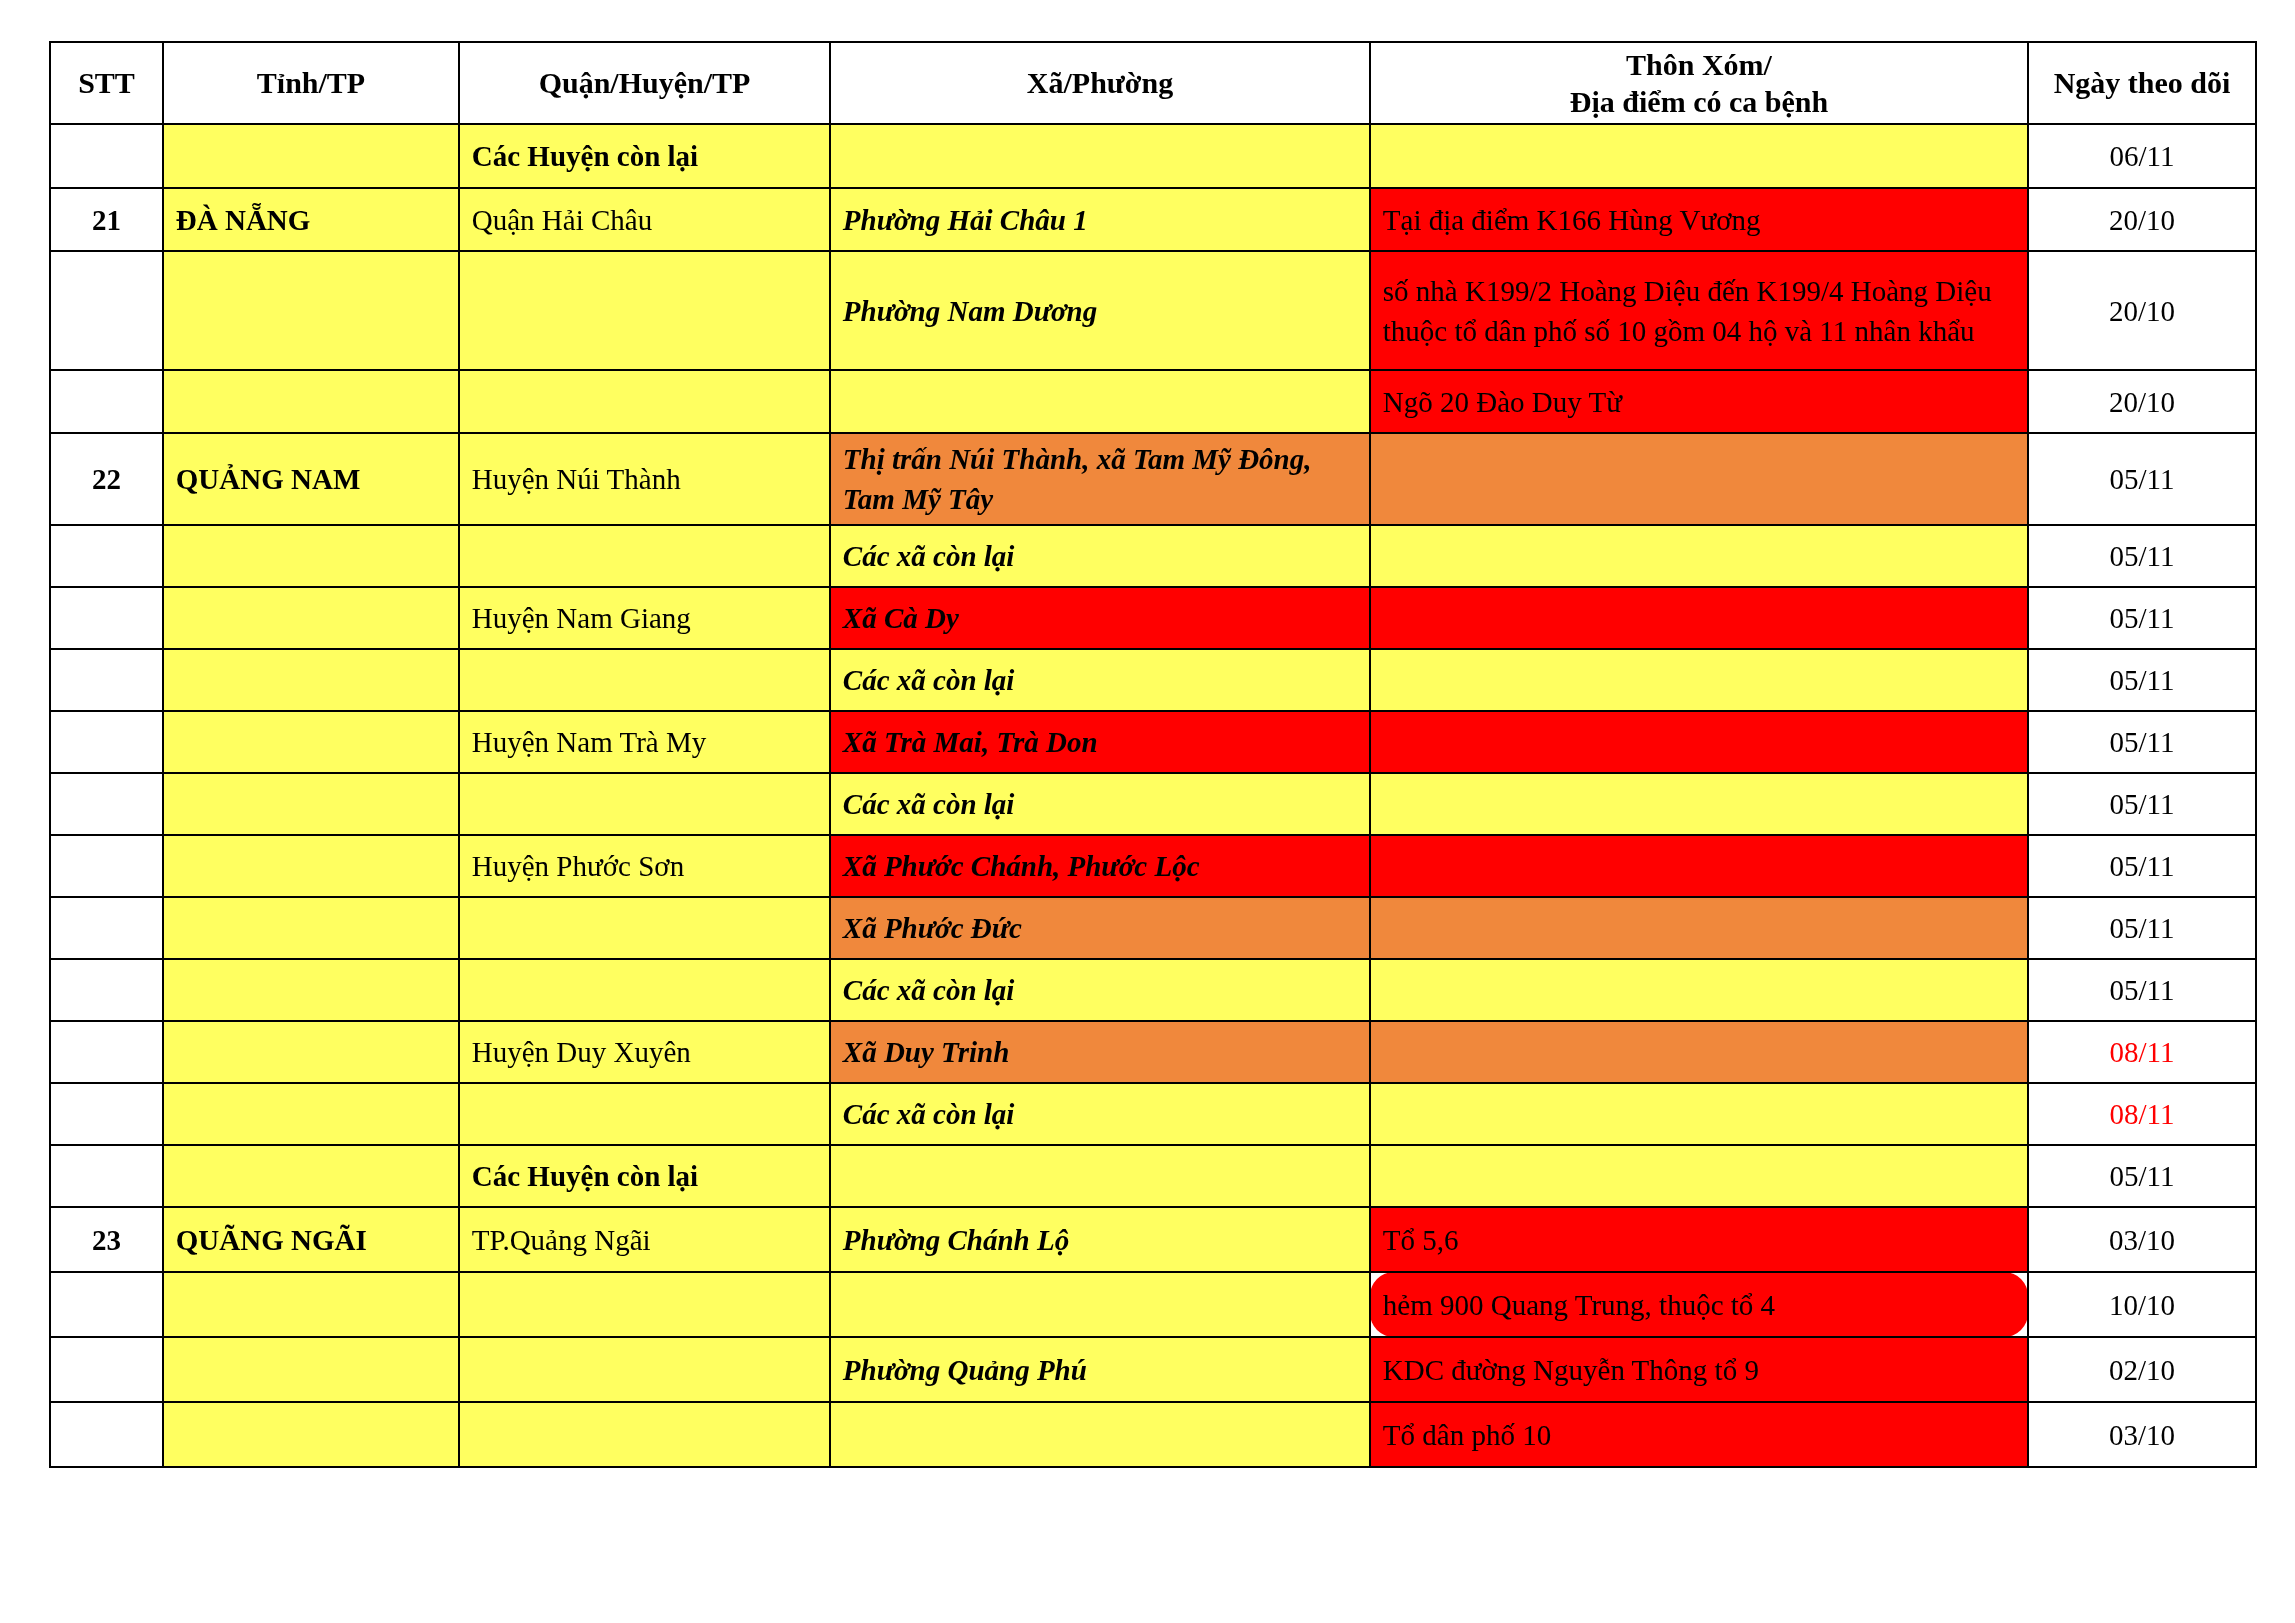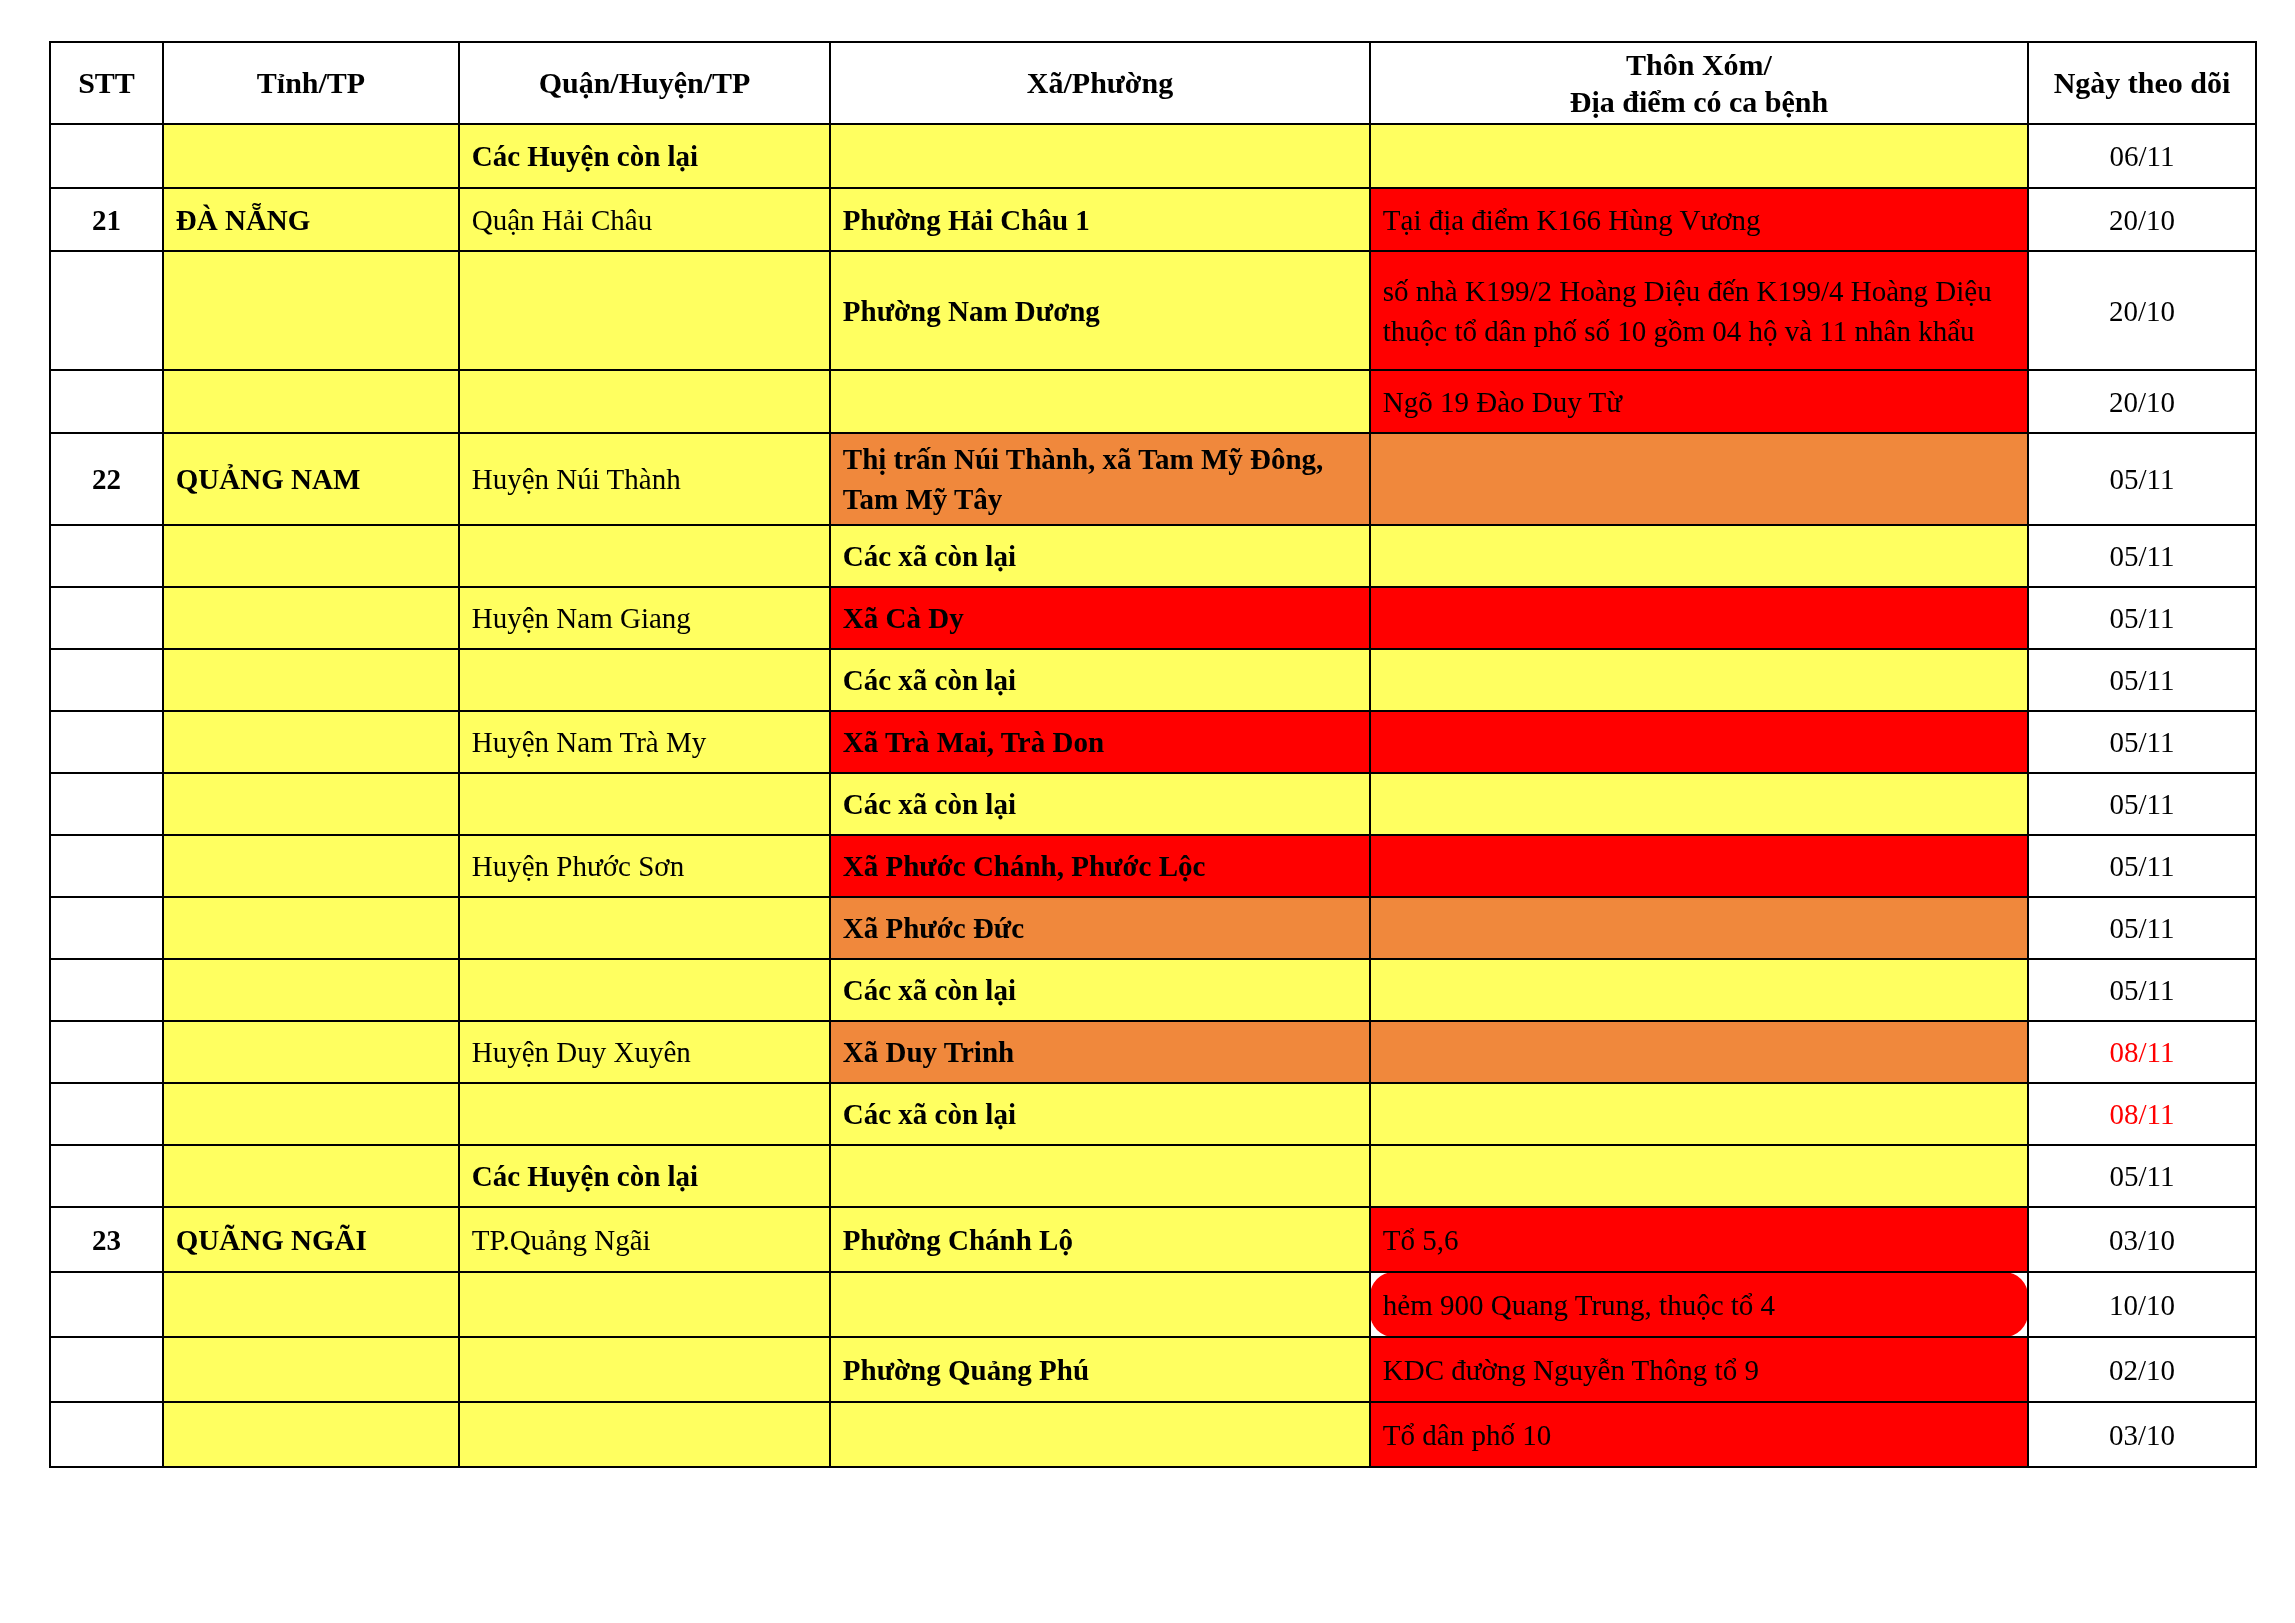--- a/index.html
+++ b/index.html
@@ -34,21 +34,21 @@
     white-space:pre-line;
     padding:2.6px 5.2px;
   }
   .case-table td{
     font-size:29px;
     line-height:1.38;
   }
   td.align-left{text-align:left;}
   td.align-center{text-align:center;padding:2.6px 3.9px;}
   td.bold{font-weight:bold;}
-  td.bold-italic{font-weight:bold;}
+  td.bold-italic{font-weight:bold;font-style:italic;}
 </style>
 </head>
 <body>
 
 <table class="case-table" id="case-table">
   <colgroup>
       <col style="width: 113px;">
       <col style="width: 296px;">
       <col style="width: 371px;">
       <col style="width: 540px;">
@@ -89,21 +89,21 @@
         <td class="align-left" style="background: rgb(255, 255, 96);"></td>
         <td class="align-left bold-italic" style="background: rgb(255, 255, 96);">Phường Nam Dương</td>
         <td class="align-left" style="background: rgb(255, 0, 0);">số nhà K199/2 Hoàng Diệu đến K199/4 Hoàng Diệu thuộc tổ dân phố số 10 gồm 04 hộ và 11 nhân khẩu</td>
         <td class="align-center" style="background: rgb(255, 255, 255);">20/10</td>
       </tr>
       <tr style="height: 63px;">
         <td class="align-center" style="background: rgb(255, 255, 255);"></td>
         <td class="align-left" style="background: rgb(255, 255, 96);"></td>
         <td class="align-left" style="background: rgb(255, 255, 96);"></td>
         <td class="align-left" style="background: rgb(255, 255, 96);"></td>
-        <td class="align-left" style="background: rgb(255, 0, 0);">Ngõ 19 Đào Duy Từ</td>
+        <td class="align-left" style="background: rgb(255, 0, 0);">Ngõ 20 Đào Duy Từ</td>
         <td class="align-center" style="background: rgb(255, 255, 255);">20/10</td>
       </tr>
       <tr style="height: 92px;">
         <td class="align-center bold" style="background: rgb(255, 255, 255);">22</td>
         <td class="align-left bold" style="background: rgb(255, 255, 96);">QUẢNG NAM</td>
         <td class="align-left" style="background: rgb(255, 255, 96);">Huyện Núi Thành</td>
         <td class="align-left bold-italic" style="background: rgb(240, 136, 60);">Thị trấn Núi Thành, xã Tam Mỹ Đông, Tam Mỹ Tây</td>
         <td class="align-left" style="background: rgb(240, 136, 60);"></td>
         <td class="align-center" style="background: rgb(255, 255, 255);">05/11</td>
       </tr>

